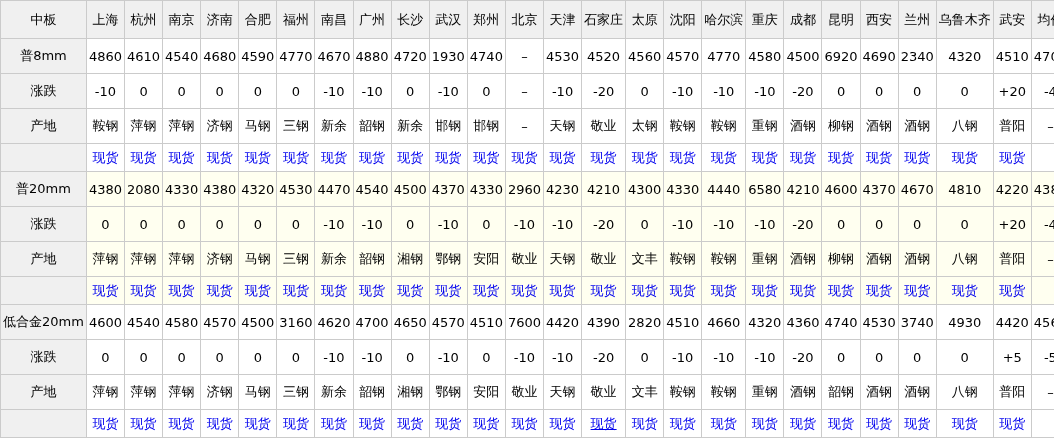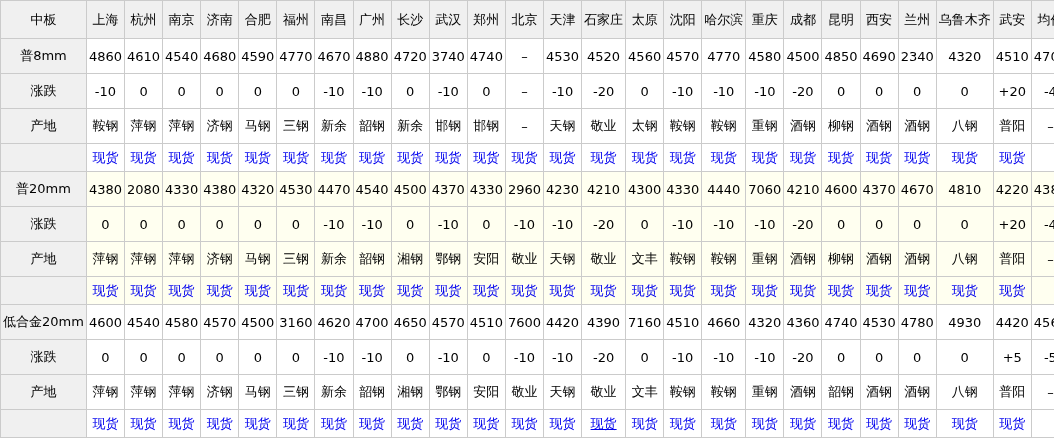--- a/index.html
+++ b/index.html
@@ -78,31 +78,31 @@
         <th>普8mm</th>
         <td>4860</td>
         <td>4610</td>
         <td>4540</td>
         <td>4680</td>
         <td>4590</td>
         <td>4770</td>
         <td>4670</td>
         <td>4880</td>
         <td>4720</td>
-        <td>3740</td>
+        <td>1930</td>
         <td>4740</td>
         <td>–</td>
         <td>4530</td>
         <td>4520</td>
         <td>4560</td>
         <td>4570</td>
         <td>4770</td>
         <td>4580</td>
         <td>4500</td>
-        <td>4850</td>
+        <td>6920</td>
         <td>4690</td>
         <td>2340</td>
         <td>4320</td>
         <td>4510</td>
         <td>4700</td>
       </tr>
       <tr class="data-row change-row">
         <th>涨跌</th>
         <td>-10</td>
         <td>0</td>
@@ -198,21 +198,21 @@
         <td>4540</td>
         <td>4500</td>
         <td>4370</td>
         <td>4330</td>
         <td>2960</td>
         <td>4230</td>
         <td>4210</td>
         <td>4300</td>
         <td>4330</td>
         <td>4440</td>
-        <td>7060</td>
+        <td>6580</td>
         <td>4210</td>
         <td>4600</td>
         <td>4370</td>
         <td>4670</td>
         <td>4810</td>
         <td>4220</td>
         <td>4388</td>
       </tr>
       <tr class="data-row change-row alt">
         <th>涨跌</th>
@@ -307,28 +307,28 @@
         <td>4500</td>
         <td>3160</td>
         <td>4620</td>
         <td>4700</td>
         <td>4650</td>
         <td>4570</td>
         <td>4510</td>
         <td>7600</td>
         <td>4420</td>
         <td>4390</td>
-        <td>7160</td>
+        <td>2820</td>
         <td>4510</td>
         <td>4660</td>
         <td>4320</td>
         <td>4360</td>
         <td>4740</td>
         <td>4530</td>
-        <td>4780</td>
+        <td>3740</td>
         <td>4930</td>
         <td>4420</td>
         <td>4563</td>
       </tr>
       <tr class="data-row change-row">
         <th>涨跌</th>
         <td>0</td>
         <td>0</td>
         <td>0</td>
         <td>0</td>

